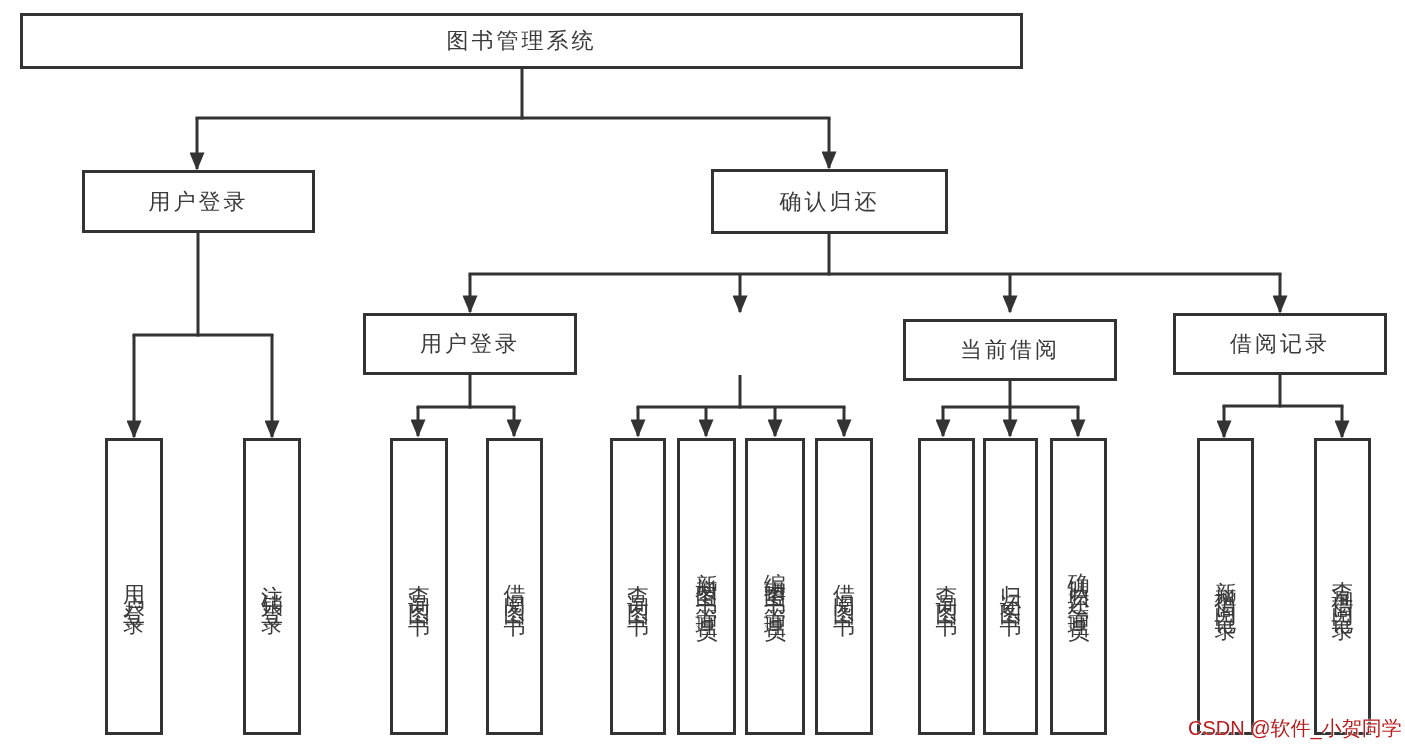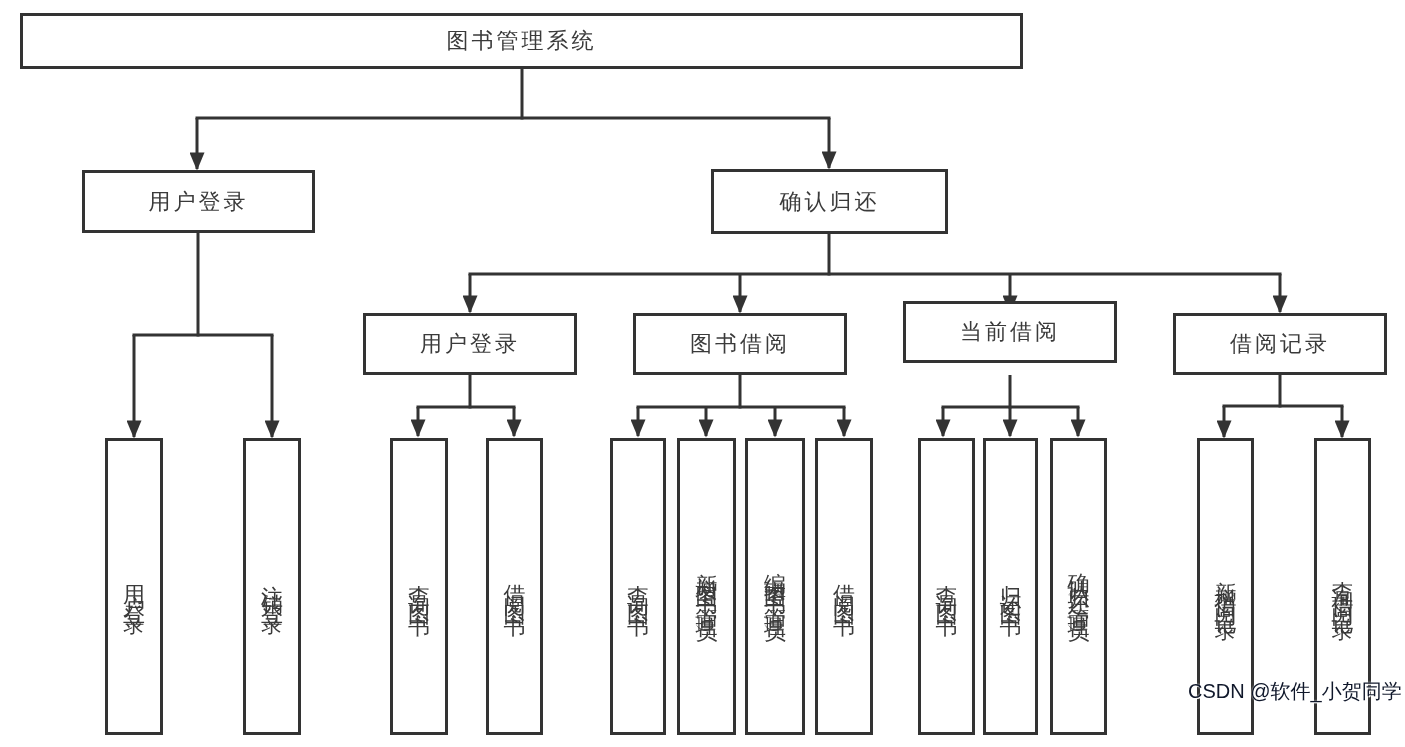--- a/index.html
+++ b/index.html
@@ -34,24 +34,24 @@
     font-size:22px;
     letter-spacing:10px;
     line-height:1.1;
     color:#3a3a3a;
     white-space:nowrap;
   }
   .box .vlabel.mid{letter-spacing:8px;}
   .box .vlabel.tight{letter-spacing:7px;}
   #watermark{
     position:absolute;
-    left:1188px;top:678px;
+    left:1188px;top:715px;
     z-index:3;
     font-size:20px;
-    color:#0f172a;
+    color:#b91c1c;
     text-shadow:0 0 2px #ffffff, 1px 1px 0 #ffffff;
     white-space:nowrap;
   }
 </style>
 </head>
 <body>
 
 <div id="stage">
 
   <svg class="wires" width="1405" height="747" viewBox="0 0 1405 747">
@@ -111,24 +111,21 @@
   <div class="box" style="left:82px;top:170px;width:233px;height:63px">
     <span class="hlabel">用户登录</span>
   </div>
   <div class="box" style="left:711px;top:169px;width:237px;height:65px">
     <span class="hlabel">确认归还</span>
   </div>
 
   <div class="box" style="left:363px;top:313px;width:214px;height:62px">
     <span class="hlabel">用户登录</span>
   </div>
-  <div class="box" style="left:633px;top:313px;width:214px;height:62px">
-    <span class="hlabel">图书借阅</span>
-  </div>
-  <div class="box" style="left:903px;top:301px;width:214px;height:62px">
+  <div class="box" style="left:903px;top:319px;width:214px;height:62px">
     <span class="hlabel">当前借阅</span>
   </div>
   <div class="box" style="left:1173px;top:313px;width:214px;height:62px">
     <span class="hlabel">借阅记录</span>
   </div>
 
   <div class="box" style="left:105px;top:438px;width:58px;height:297px">
     <span class="vlabel">用户登录</span>
   </div>
   <div class="box" style="left:243px;top:438px;width:58px;height:297px">

